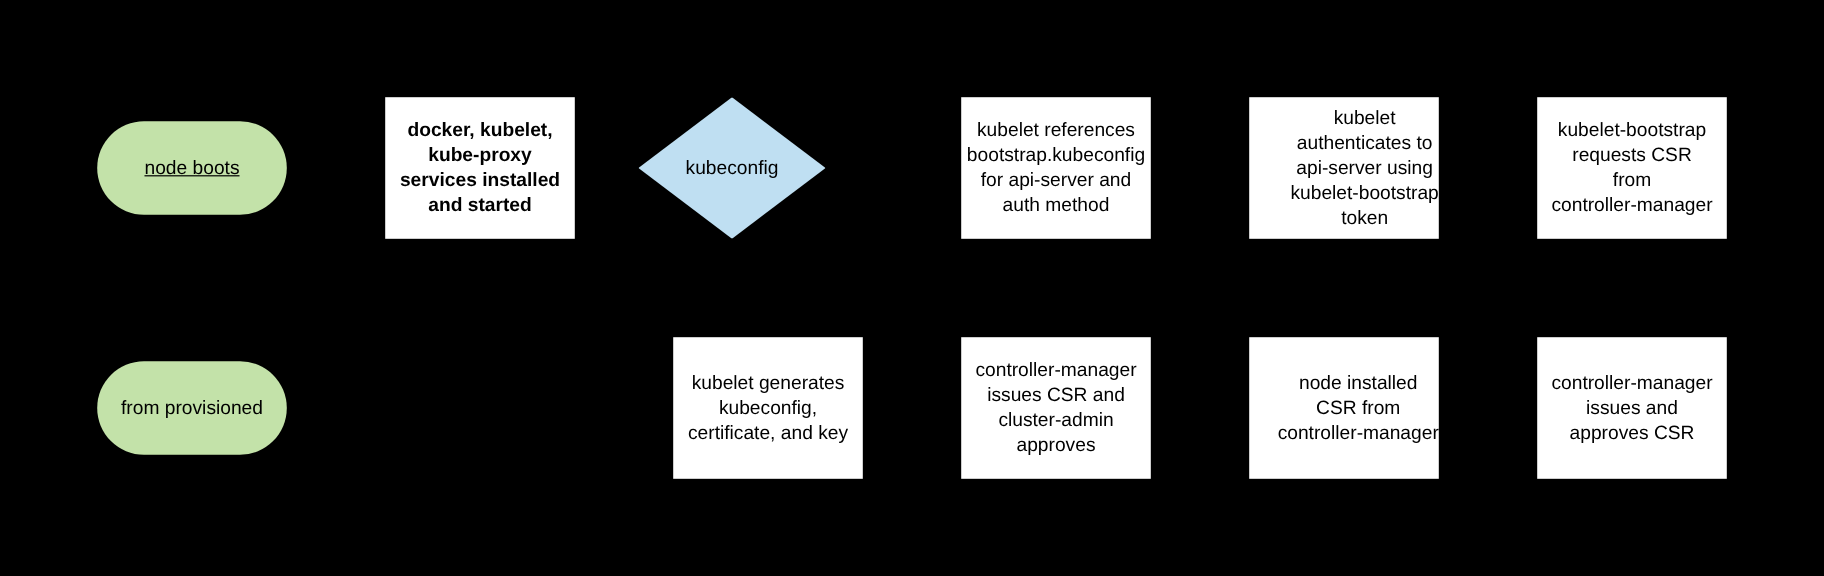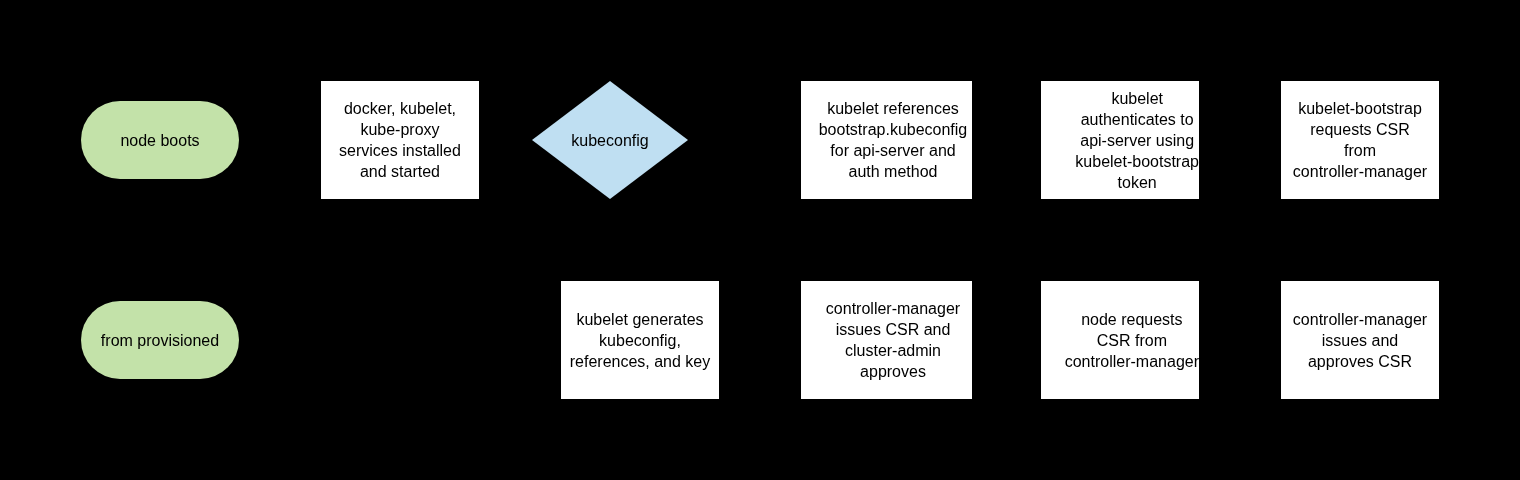--- a/index.html
+++ b/index.html
@@ -41,28 +41,28 @@
     border-radius: 39px;
   }
   .decision {
     width: 156px;
     height: 118px;
     background: var(--decision_fill, #bfdff2);
     clip-path: polygon(50% 0, 100% 50%, 50% 100%, 0 50%);
   }
   
   .c1 { left: 81px; }
-  .c2 { left: 321px; }
+  .c2 { left: 321px; font-weight: bold; }
   .c3 { left: 561px; }
-  .c4 { left: 801px; padding-left: 13px; }
+  .c4 { left: 801px; }
   .c5 { left: 1041px; justify-content: flex-end; }
   .c6 { left: 1281px; }
   .r1 { top: 81px; }
   .r2 { top: 281px; }
-  .terminator.r1 { top: 101px; }
+  .terminator.r1 { top: 101px; text-decoration: underline; }
   .terminator.r2 { top: 301px; }
   .decision.c3 { left: 532px; }
 </style>
 </head>
 <body>
 
 <div class="canvas">
 
   <div class="node terminator r1 c1">
     <span class="label">node boots</span>
@@ -95,30 +95,30 @@
 from
 controller-manager</span>
   </div>
 
   <div class="node terminator r2 c1">
     <span class="label">from provisioned</span>
   </div>
   <div class="node process r2 c3">
     <span class="label">kubelet generates
 kubeconfig,
-references, and key</span>
+certificate, and key</span>
   </div>
   <div class="node process r2 c4">
     <span class="label">controller-manager
 issues CSR and
 cluster-admin
 approves</span>
   </div>
   <div class="node process r2 c5">
-    <span class="label">node requests
+    <span class="label">node installed
 CSR from
 controller-manager</span>
   </div>
   <div class="node process r2 c6">
     <span class="label">controller-manager
 issues and
 approves CSR</span>
   </div>
 
 </div>

